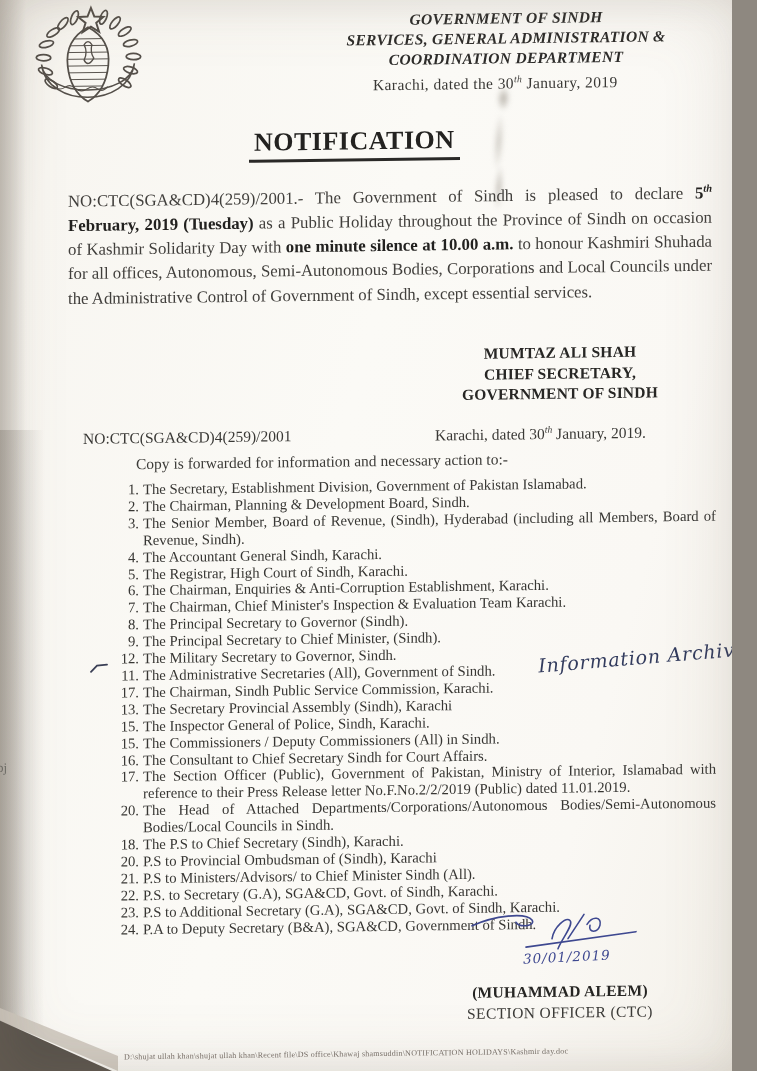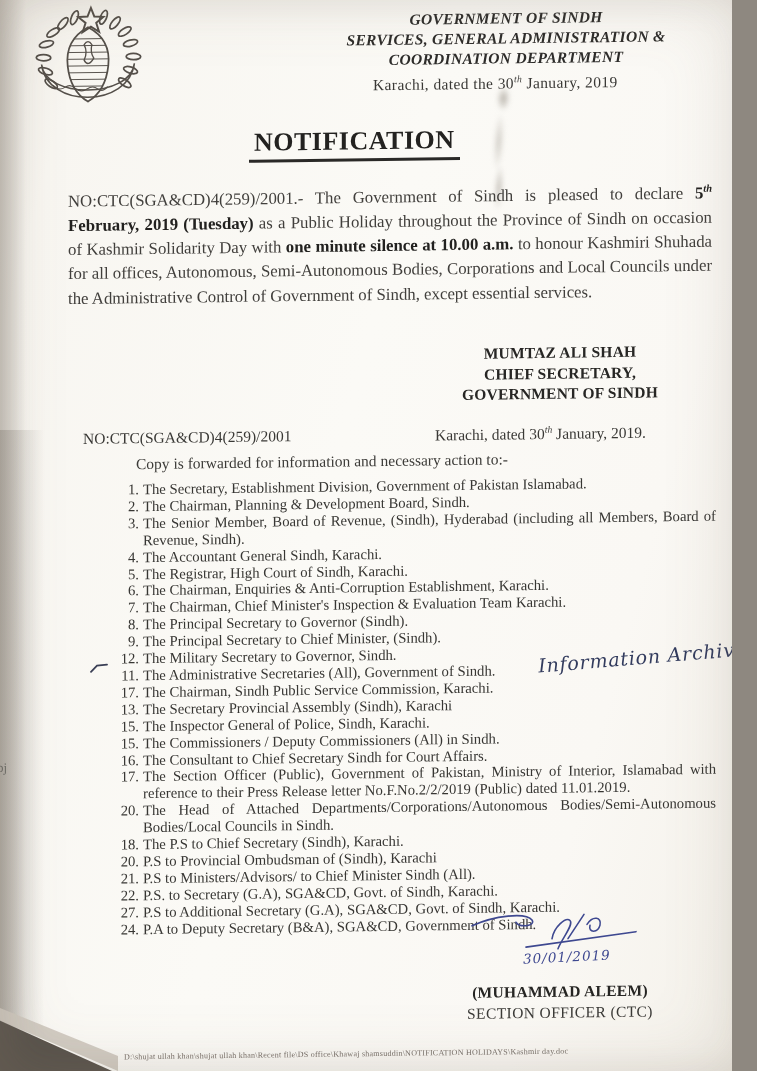--- a/index.html
+++ b/index.html
@@ -251,21 +251,21 @@
         </div>
         <div class="li">
           <span class="num">21.</span>
           <span class="txt">P.S to Ministers/Advisors/ to Chief Minister Sindh (All).</span>
         </div>
         <div class="li">
           <span class="num">22.</span>
           <span class="txt">P.S. to Secretary (G.A), SGA&amp;CD, Govt. of Sindh, Karachi.</span>
         </div>
         <div class="li">
-          <span class="num">27.</span>
+          <span class="num">23.</span>
           <span class="txt">P.S to Additional Secretary (G.A), SGA&amp;CD, Govt. of Sindh, Karachi.</span>
         </div>
         <div class="li">
           <span class="num">24.</span>
           <span class="txt">P.A to Deputy Secretary (B&amp;A), SGA&amp;CD, Government of Sindh.</span>
         </div>
       </div>
 
     <svg class="abs tick" viewBox="0 0 20 16">
       <polyline points="1,11 7,5 17,4" fill="none" stroke="#3a3f55" stroke-width="1.8" stroke-linecap="round"></polyline>

